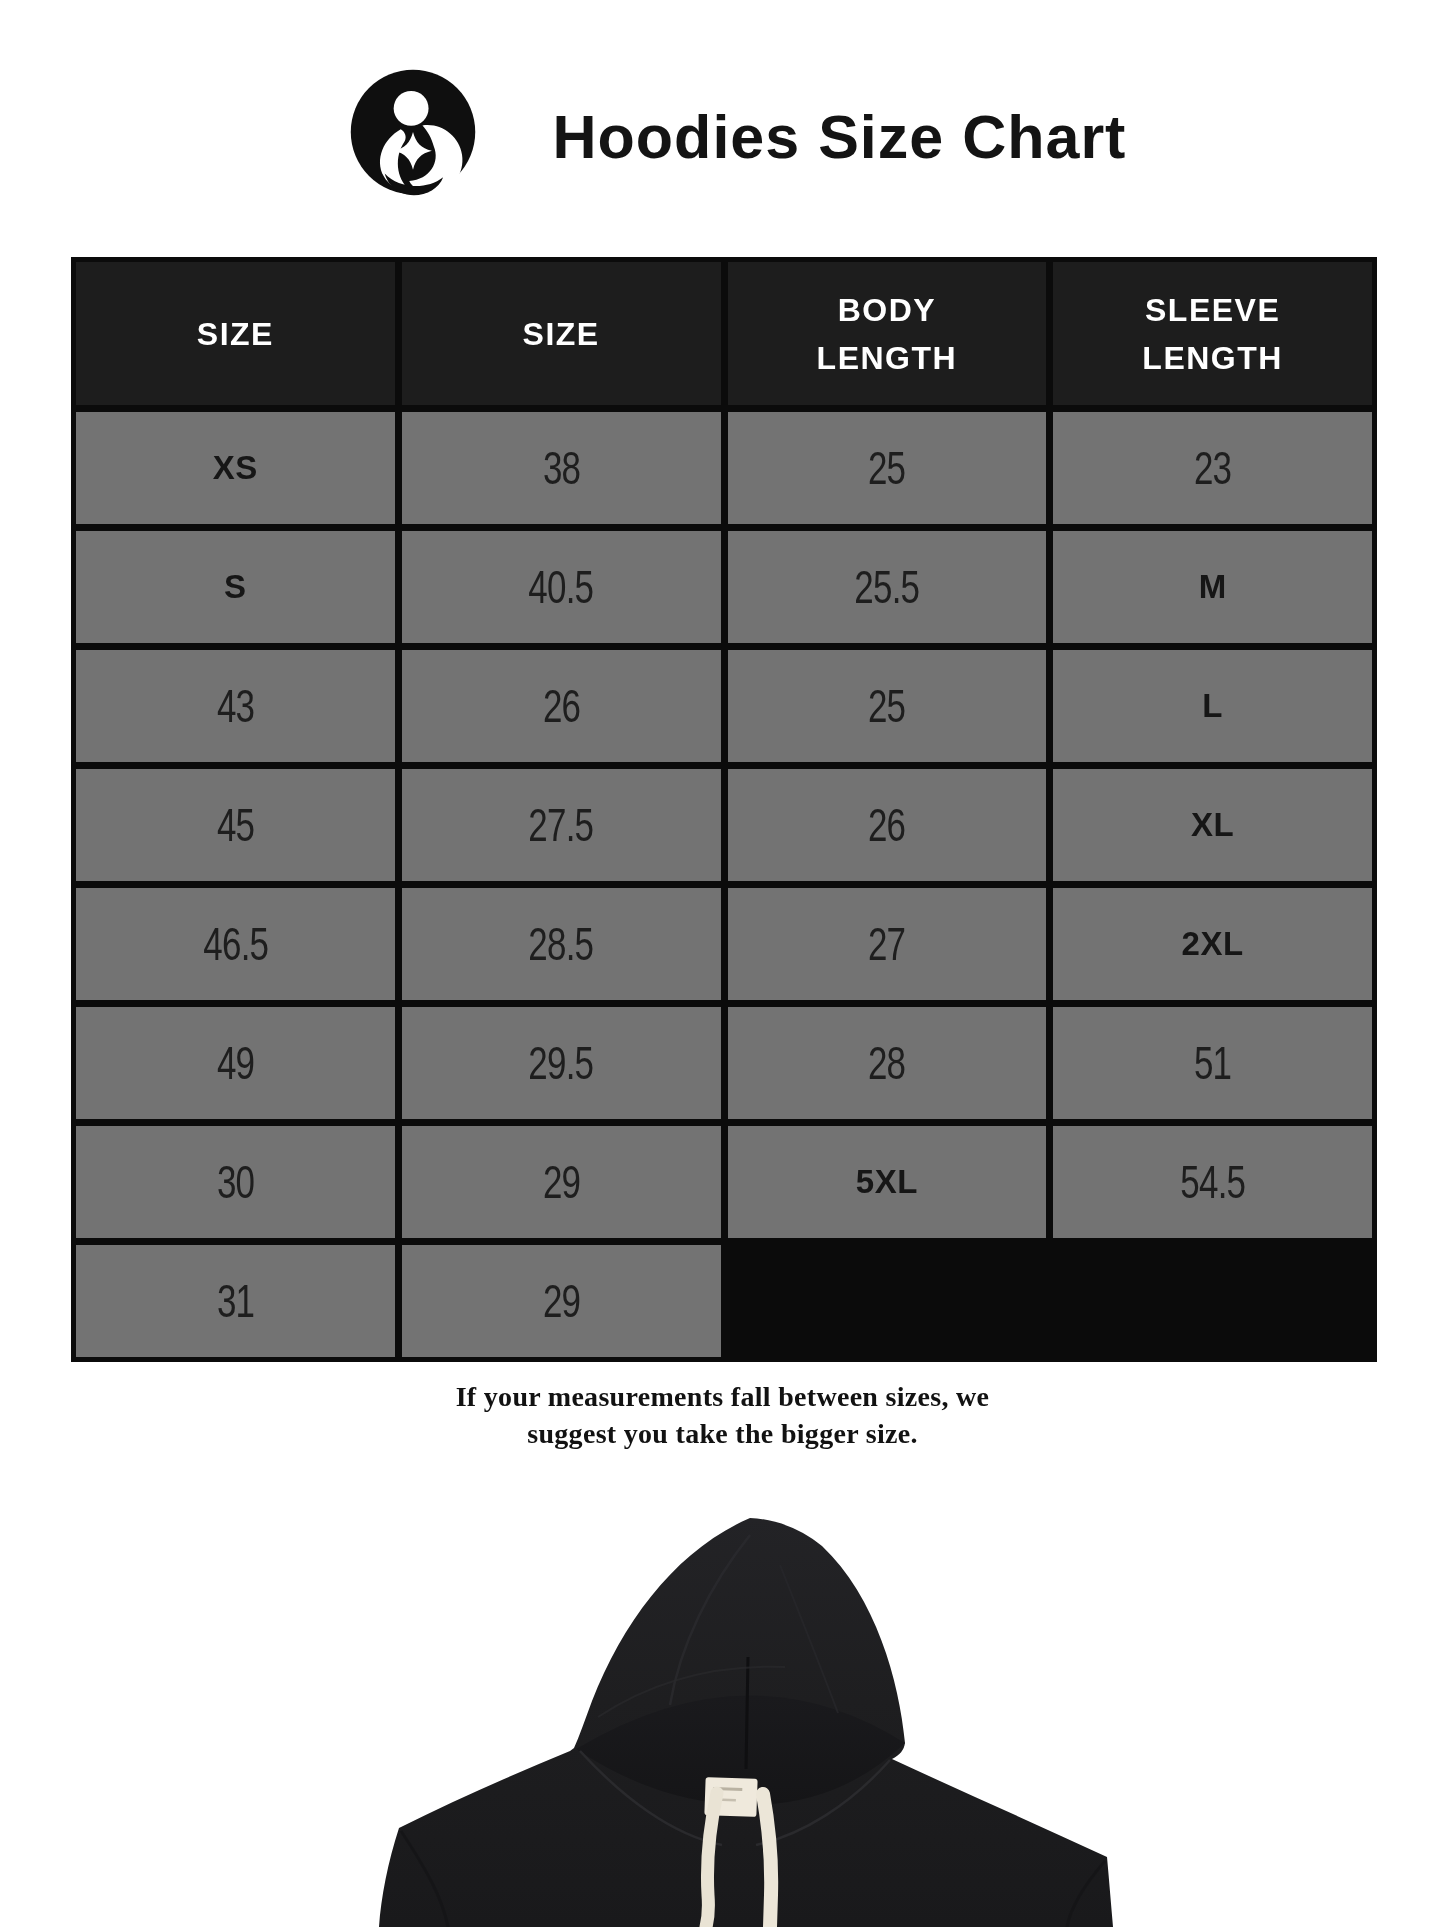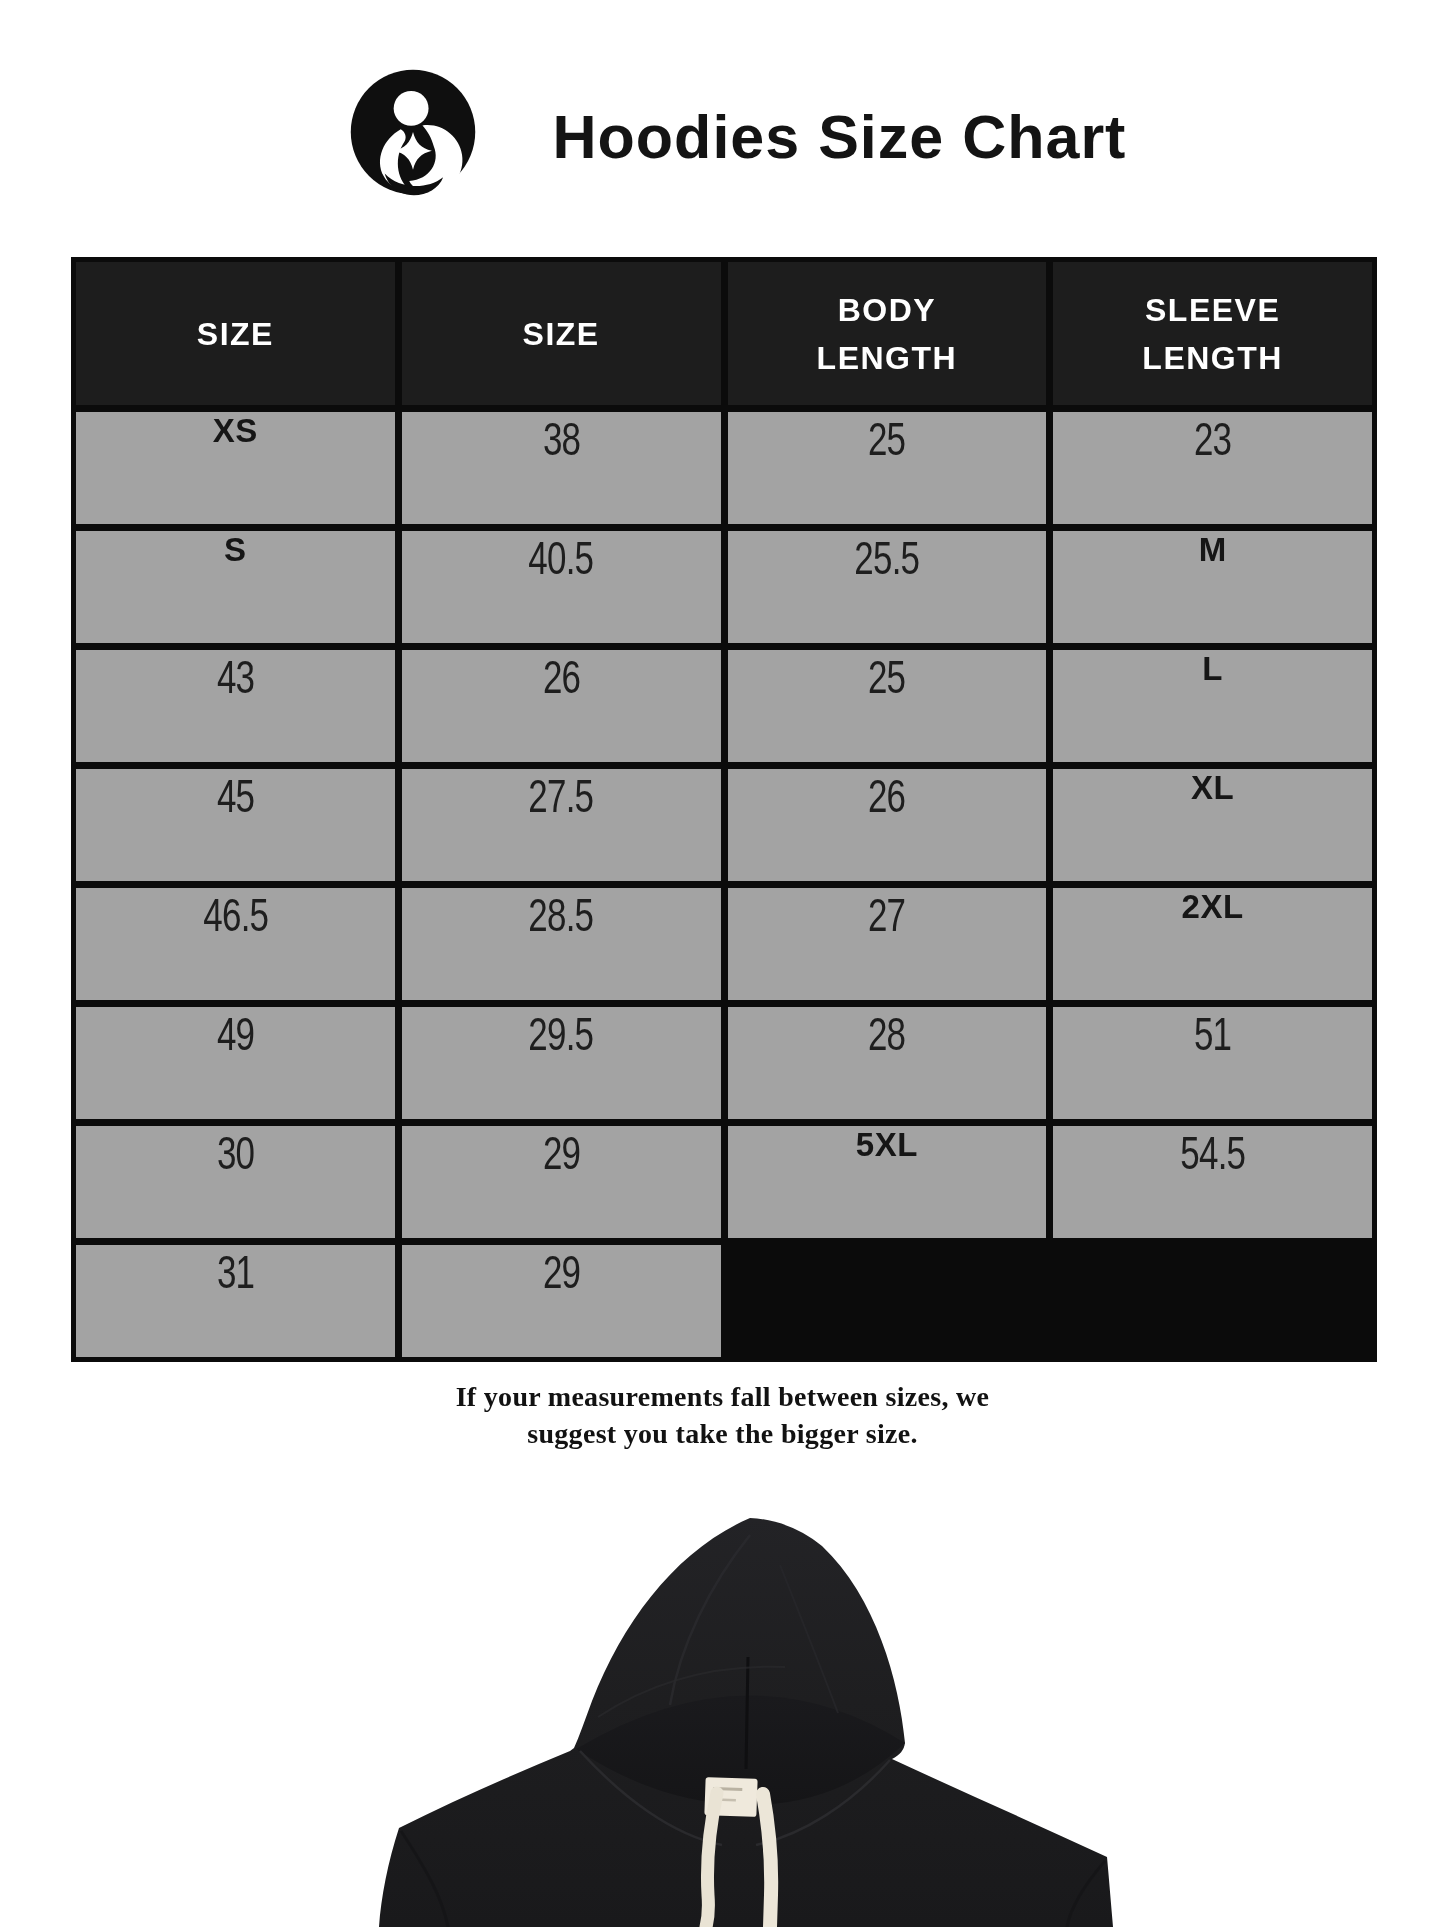--- a/index.html
+++ b/index.html
@@ -26,21 +26,21 @@
     display:grid; grid-template-columns:repeat(4, 1fr);
     grid-template-rows:143px repeat(8, 112px); gap:7px;
   }
   .th {
     background:#1d1d1d; color:#ffffff; display:flex; align-items:center;
     justify-content:center; text-align:center;
     font-size:32px; font-weight:700; letter-spacing:1.5px; line-height:1.5;
   }
   .th span { display:block; max-width:205px; }
   .cell {
-    background:#a3a3a3; display:flex; align-items:flex-start; justify-content:center;
+    background:#737373; display:flex; align-items:center; justify-content:center;
   }
   .size-label { font-size:33px; font-weight:700; color:#161616; letter-spacing:0.5px; }
   .num {
     display:inline-block; font-size:46px; font-weight:400; color:#1e1e1e;
     transform:scaleX(0.76); letter-spacing:-1px;
   }
 
   
   .note {
     position:absolute; top:1378px; left:0; width:100%;

